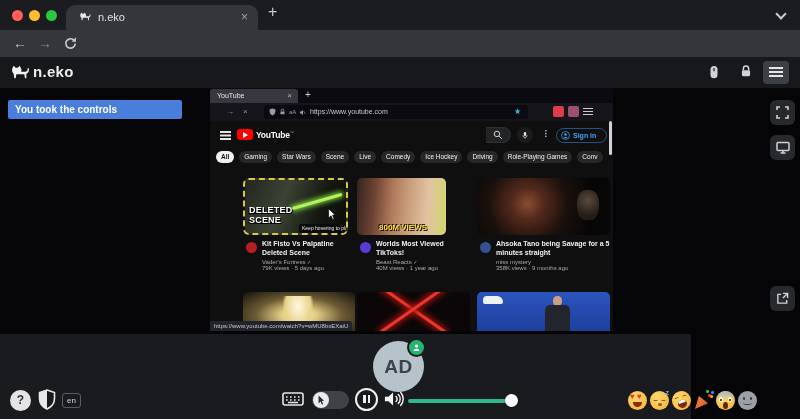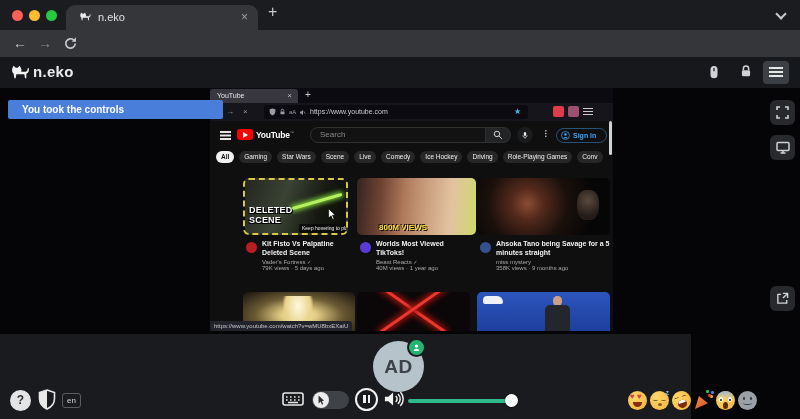--- a/index.html
+++ b/index.html
@@ -30,22 +30,22 @@
   .vdots { width:3px; height:3px; border-radius:50%; background:#c6c9cd; box-shadow:0 5px 0 #c6c9cd, 0 10px 0 #c6c9cd; }
 
   
   .nekoheader { left:0; top:57px; width:800px; height:31px; background:#17181b; }
   .neko-title { left:33px; top:6px; font-size:15px; font-weight:700; color:#ededef; letter-spacing:.3px; }
   .hambtn { left:763px; top:61px; width:26px; height:23px; background:#3c3f43; border-radius:4px; }
   .hamlines { left:6px; top:6px; width:14px; height:2px; background:#e6e6e6; box-shadow:0 4px 0 #e6e6e6, 0 8px 0 #e6e6e6; }
 
   
   .stage { left:0; top:88px; width:800px; height:246px; background:#050507; }
-  .notif { left:8px; top:12px; width:215px; height:19px; background:#4a7edb; border-radius:2px; z-index:30;
-    color:#fff; font-size:10px; font-weight:700; line-height:19px; padding-left:14px; }
+  .notif { left:8px; top:12px; width:174px; height:19px; background:#4a7edb; border-radius:2px; z-index:30;
+    color:#fff; font-size:10px; font-weight:700; line-height:19px; padding-left:7px; }
   .fbtn { left:770px; width:25px; height:25px; background:#28292c; border-radius:6px; display:flex; align-items:center; justify-content:center; }
 
   .screen { left:210px; top:0; width:403px; height:243px; background:#0f0f0f; overflow:hidden; }
   .ffbar { left:0; top:0; width:403px; height:15px; background:#0b0a10; }
   .fftab { left:0; top:1px; width:88px; height:14px; background:#38373f; border-radius:3px 3px 0 0;
     font-size:7px; color:#e6e6e6; line-height:14px; padding-left:7px; }
   .fftab-close { right:6px; top:0; font-size:8px; color:#bbb; line-height:14px;}
   .ffplus { left:95px; top:1px; font-size:10px; color:#ccc; }
   .ffnav { left:0; top:15px; width:403px; height:18px; background:#16151c; }
   .ffico { top:4px; font-size:8px; color:#9a9aa2; }
@@ -75,21 +75,21 @@
   .chip { height:12px; line-height:12px; padding:0 5px; border-radius:6px; background:#272727; color:#f1f1f1; font-size:6.5px; white-space:nowrap; flex:none; }
   .chip.active { background:#f1f1f1; color:#0f0f0f; font-weight:700; }
 
   .thumb { top:90px; height:57px; border-radius:5px; overflow:hidden; }
   .t1 { left:33px; width:105px; border:2px dashed #d9c84a; border-radius:6px;
     background:linear-gradient(110deg,#23261f,#3b4334 38%,#151810 72%,#0b0c09); }
   .saber { left:46px; top:20px; width:52px; height:2.5px; background:#b6f05e; transform:rotate(-16deg); box-shadow:0 0 5px 1.5px #7fd43a; border-radius:2px;}
   .overlay1 { left:4px; top:26px; font-size:9px; line-height:9.5px; font-weight:800; color:#fff; text-shadow:1px 1px 0 #000, -1px 1px 0 #000; letter-spacing:.2px;}
   .cursor { left:82px; top:28px; z-index:5;}
   .tooltip { left:54px; top:44px; background:rgba(10,10,10,.92); color:#eee; font-size:5px; line-height:9px; padding:0 3px; border-radius:2px; white-space:nowrap; }
-  .t2 { left:147px; width:119px;
+  .t2 { left:147px; width:89px;
     background:linear-gradient(95deg,#33241f 0%,#6e4333 20%,#b07a5c 40%,#caa07f 58%,#e3c2a2 78%,#cfd96a 100%); }
   .overlay2 { left:22px; bottom:3px; font-size:8px; font-weight:800; color:#ffe13a; text-shadow:1px 1px 0 #000,-1px -1px 0 #000; }
   .t3 { left:267px; width:133px; background:radial-gradient(circle at 38% 45%, #8a4c32 0%, #54291c 18%, #1a100c 45%, #070606 75%),#070606; }
   .t3b { left:100px; top:12px; width:22px; height:30px; border-radius:40%; background:radial-gradient(circle at 50% 35%, #6c5a4c, #2a211c 70%); opacity:.8;}
 
   .meta { top:152px; }
   .m1 { left:33px; width:110px; } .m2 { left:147px; width:115px; } .m3 { left:267px; width:133px; }
   .cavatar { position:absolute; left:3px; top:2px; width:11px; height:11px; border-radius:50%; }
   .vtitle { margin-left:19px; font-size:7px; line-height:8.5px; font-weight:700; color:#f1f1f1; }
   .vchan { margin-left:19px; margin-top:2px; font-size:6px; color:#aaa; }
@@ -306,21 +306,20 @@
       <span class="abs extbox" style="left:358px; background:#9c4f6f;"></span>
       <span class="abs" style="left:373px; top:5px; width:10px; height:1.4px; background:#ccc; box-shadow:0 3px 0 #ccc, 0 6px 0 #ccc;"></span>
     </div>
 
     <div class="abs ytheader">
       <span class="abs ytham"></span>
       <span class="abs ytlogo-box">
           <span class="abs ytlogo-tri"></span>
         </span>
       <span class="abs ytlogo-word"><span>YouTube</span><span class="ytlogo-tm">™</span></span>
-      <div class="abs ytsearch">Search</div>
       <div class="abs ytmag">
         <svg width="10" height="10" viewBox="0 0 14 14">
             <circle cx="5.5" cy="5.5" r="3.8" fill="none" stroke="#d6d6d6" stroke-width="1.4"></circle>
             <line x1="8.5" y1="8.5" x2="12.5" y2="12.5" stroke="#d6d6d6" stroke-width="1.4"></line>
           </svg>
       </div>
       <div class="abs ytmic">
         <svg width="8" height="9" viewBox="0 0 14 14">
             <rect x="5" y="1" width="4" height="7" rx="2" fill="#e8e8e8"></rect>
             <path d="M3.2 6.5 a3.8 3.8 0 0 0 7.6 0" fill="none" stroke="#e8e8e8" stroke-width="1.2"></path>

